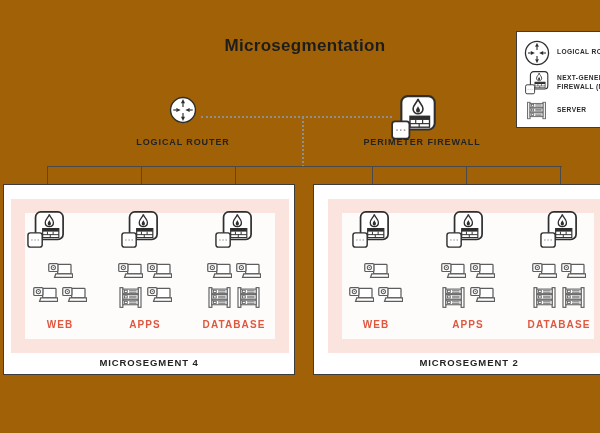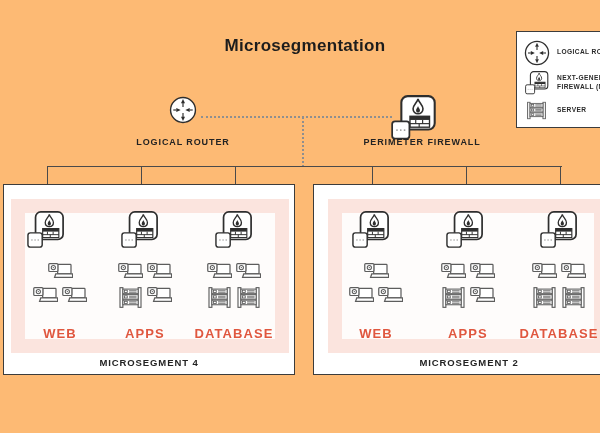--- a/index.html
+++ b/index.html
@@ -1,17 +1,17 @@
 <!DOCTYPE html>
 <html><head>
 <meta charset="utf-8">
 <style>
   html,body{margin:0;padding:0;background:#ffffff;}
   #canvas{
-    position:relative;width:600px;height:433px;overflow:hidden;background:#fdba74;
+    position:relative;width:600px;height:433px;overflow:hidden;background:#a16207;
     font-family:"Liberation Sans",sans-serif;color:#232323;
   }
   .abs{position:absolute;}
   
   .title{left:0;top:36px;width:610px;text-align:center;font-size:17px;font-weight:bold;
          letter-spacing:.3px;color:#1d1d1d;}
   
   .hline{position:absolute;height:0;border-top:1.6px solid #4a4a4a;}
   .vline{position:absolute;width:0;border-left:1.6px solid #4a4a4a;}
   .dot-h{position:absolute;height:0;border-top:2px dotted #8f8f8f;}
@@ -29,21 +29,21 @@
   .seg-box{position:absolute;top:184px;height:191px;border:1.6px solid #3c3c3c;background:#fff;box-sizing:border-box;}
   .seg-pink{position:absolute;top:14px;height:154px;background:#fbe4de;}
   .seg-white{position:absolute;left:14px;top:14px;background:#fefcfb;}
   .seg-name{position:absolute;left:0;top:172px;width:100%;text-align:center;font-size:9.5px;
             font-weight:bold;letter-spacing:.9px;color:#232323;}
   .seg-fw{position:absolute;top:26px;width:38px;height:38px;}
   .tier{position:absolute;top:78px;width:64px;display:flex;flex-direction:column;align-items:center;}
   .tier-rows{display:flex;flex-direction:column;gap:3px;align-items:center;}
   .tier-row{display:flex;gap:4px;justify-content:center;}
   .unit-ic{width:25px;height:21px;display:block;}
-  .tier-label{margin-top:18px;font-size:13px;font-weight:bold;letter-spacing:1.1px;color:#e0573f;}
+  .tier-label{margin-top:11px;font-size:10px;font-weight:bold;letter-spacing:1.1px;color:#e0573f;}
   svg{overflow:visible;}
 </style>
 </head>
 <body>
 
 <svg width="0" height="0" style="position:absolute" aria-hidden="true">
   <defs>
 
     <symbol id="sym-ngfw" viewBox="0 0 40 40">
       <rect x="9" y="1" width="29" height="29" rx="5.5" fill="#fff" stroke="#2e2e2e" stroke-width="1.8"></rect>

